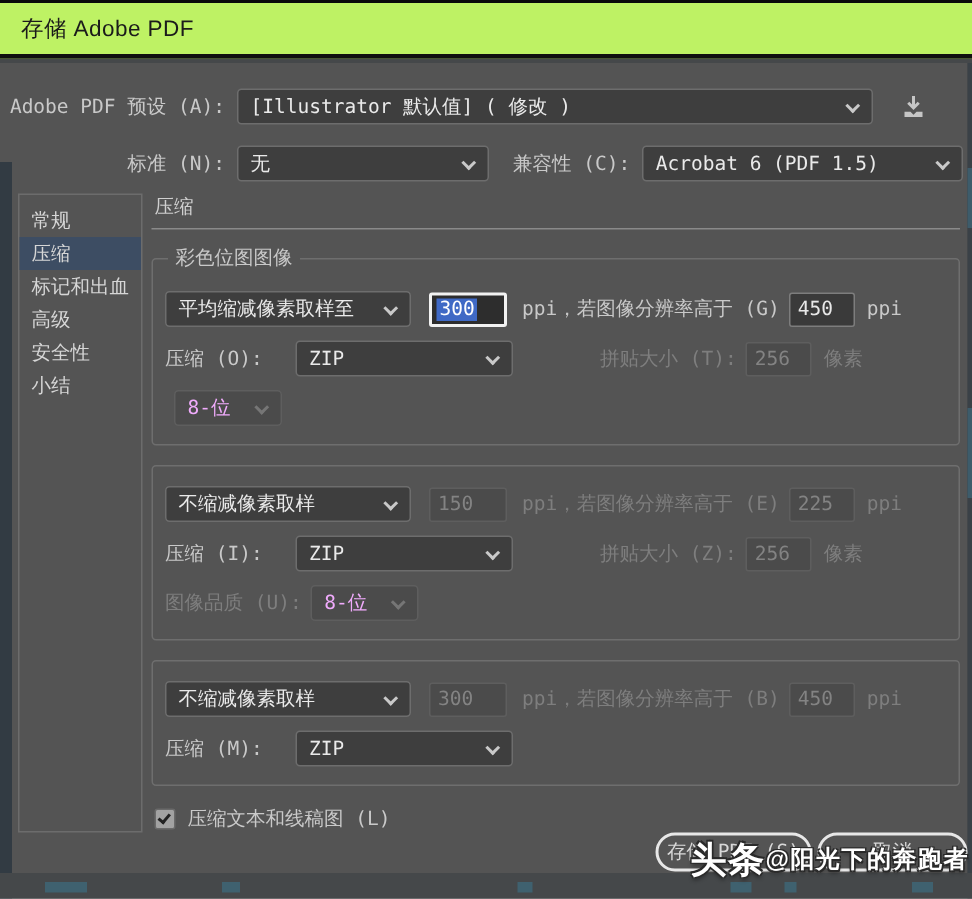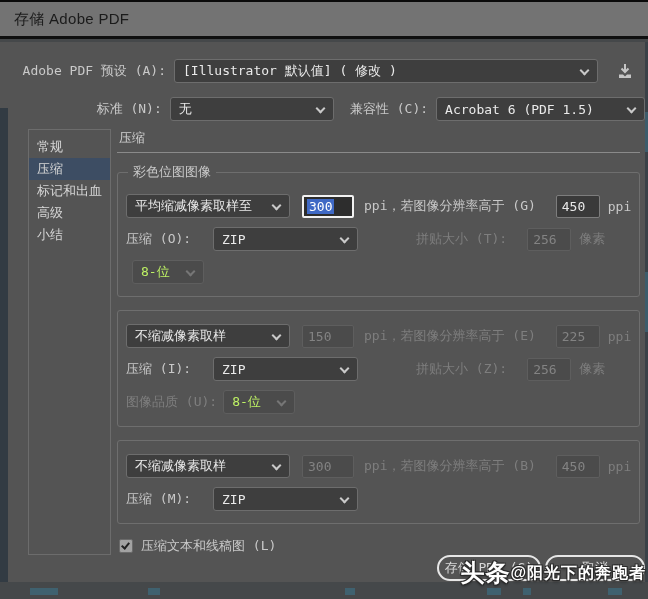--- a/index.html
+++ b/index.html
@@ -2,39 +2,39 @@
 <html><head>
 <meta charset="utf-8">
 <style>
   * { margin:0; padding:0; box-sizing:border-box; }
   html,body { width:648px; height:599px; }
   body { font-family:"Liberation Sans", sans-serif; }
   .app { position:relative; width:648px; height:599px; background:#45484a; overflow:hidden; }
 
   
   .titlebar { position:absolute; top:0; left:0; width:648px; height:39px;
-    background:#737373; border-top:2px solid #0a0a0a; border-bottom:3px solid #101010;
+    background:#bef264; border-top:2px solid #0a0a0a; border-bottom:3px solid #101010;
     display:flex; align-items:center; padding-left:14px; }
   .titlebar .t { font-size:15px; color:#1b1b1b; letter-spacing:.3px; }
 
   
   .body { position:absolute; top:42px; left:0; width:645px; height:540px;
     background:#545454; font-size:13px; color:#c9c9c9;
-    font-family:"DejaVu Sans Mono","Liberation Mono",monospace;padding-left:16px; }
+    font-family:"DejaVu Sans Mono","Liberation Mono",monospace; }
 
   .lbl { color:#c9c9c9; white-space:nowrap; }
   .lbl.off, .off .lbl { color:#7e7e7e; }
 
   
   .select { position:relative; height:24px; background:#3e3e3e; border:1px solid #6d6d6d;
     border-radius:3px; display:flex; align-items:center; padding:0 22px 0 8px;
     color:#eaeaea; cursor:default; }
   .select .chev { position:absolute; right:9px; top:7px; width:7px; height:7px;
     border-right:2px solid #c9c9c9; border-bottom:2px solid #c9c9c9; transform:rotate(45deg); }
-  .select.off { background:#4b4b4b; border-color:#5e5e5e; color:#bef264; }
+  .select.off { background:#4b4b4b; border-color:#5e5e5e; color:#f0abfc; }
   .select.off .chev { border-color:#767676; }
   .select .v { white-space:nowrap; overflow:hidden; }
 
   
   .input { height:23px; display:flex; align-items:center; border-radius:2px; }
   .input.focused { width:52px; border:2px solid #f2f2f2; background:#2d2d2d; padding-left:3px; }
   .input.focused .seltext { background:#3f69c5; color:#ffffff; padding:0 2px; }
   .input.plain { width:44px; background:#3a3a3a; border:1px solid #7d7d7d; color:#e8e8e8; padding:0 5px; }
   .input.off { background:#4b4b4b; border:1px solid #5e5e5e; color:#838383; }
   .input.w52 { width:52px; } .input.w44 { width:44px; }
@@ -60,21 +60,21 @@
     color:#d6d6d6; white-space:nowrap; cursor:default; }
   .side-item.sel { background:#3d4d63; }
 
   .main { flex:1; margin:0 5px 0 6px; min-width:0; }
   .panel-title { color:#cfcfcf; padding:0 0 5px 2px; border-bottom:1px solid #8a8a8a; margin-bottom:10px; }
 
   fieldset.group { border:1px solid #6e6e6e; border-radius:3px; padding:4px 8px 12px 8px; margin-bottom:13px; }
   fieldset.group legend { padding:0 5px; margin-left:2px; color:#c9c9c9; font-size:13px; }
   .frow { display:flex; align-items:center; margin-top:9px; }
   .sel-method { width:164px; }
-  .gap12 { margin-left:12px; } .gap8 { margin-left:8px; } .gap10 { margin-left:10px; } .gap6 { margin-left:20px; }
+  .gap12 { margin-left:12px; } .gap8 { margin-left:8px; } .gap10 { margin-left:10px; } .gap6 { margin-left:6px; }
   .comp-lbl { width:66px; }
   .sel-zip { width:145px;margin-left:21px; }
   .tile-lbl { margin-left:58px; }
   .sel-quality { width:72px; margin-left:6px; }
 
   
   .chk-row { display:flex; align-items:center; margin:6px 0 0 2px; }
   .checkbox { width:14px; height:14px; background:#a2a2a2; border:1px solid #6a6a6a; border-radius:2px;
     position:relative; cursor:pointer; }
   .checkbox .mark { position:absolute; left:3px; top:1px; width:5px; height:8px;
@@ -143,20 +143,21 @@
       </div>
     </div>
 
     <div class="content">
 
       <div class="sidebar">
         <div class="side-item">常规</div>
         <div class="side-item sel">压缩</div>
         <div class="side-item">标记和出血</div>
         <div class="side-item">高级</div>
+        <div class="side-item">安全性</div>
         <div class="side-item">小结</div>
       </div>
 
       <div class="main">
         <div class="panel-title">压缩</div>
 
         <fieldset class="group">
           <legend>彩色位图图像</legend>
           <div class="frow">
             <div class="select sel-method">

